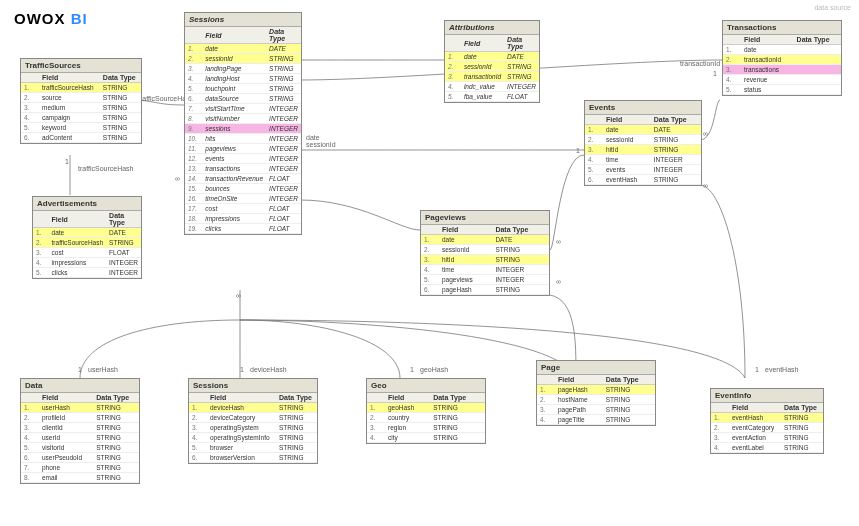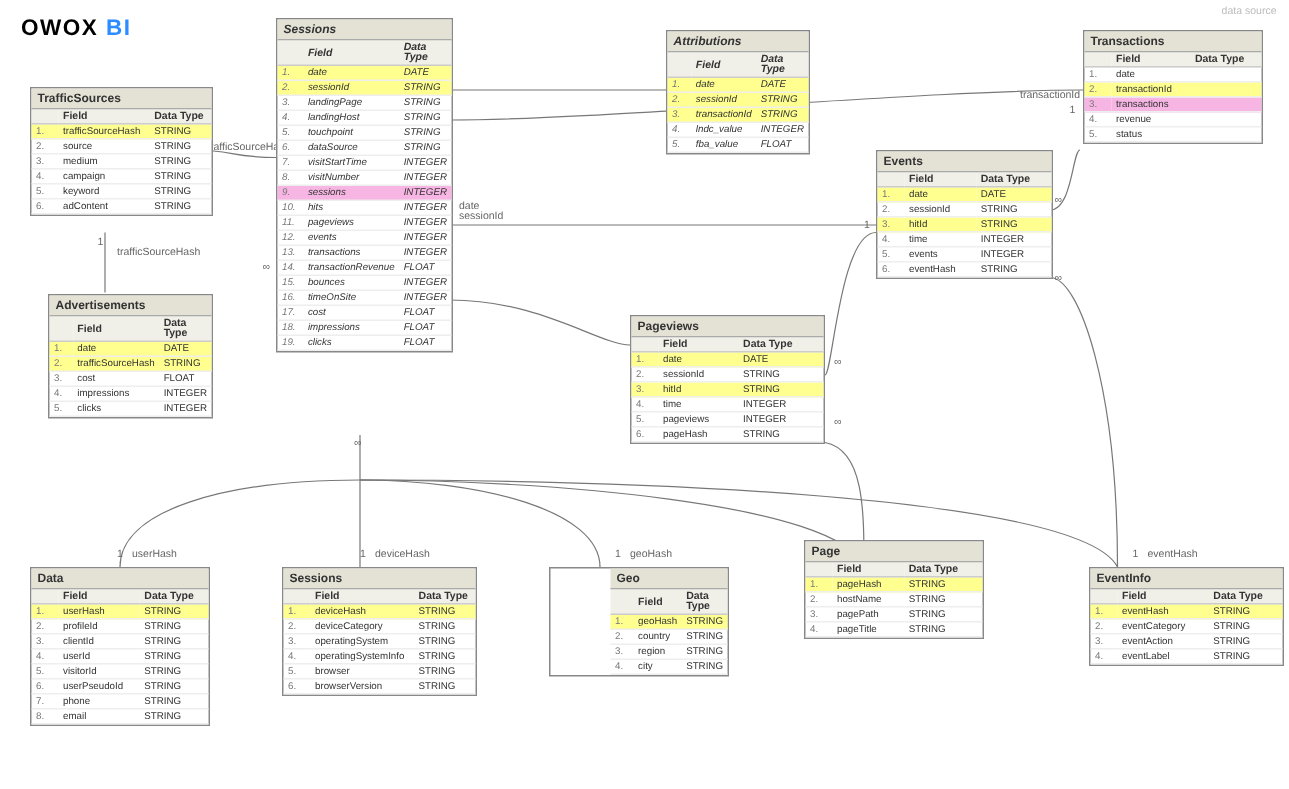--- a/index.html
+++ b/index.html
@@ -518,21 +518,21 @@
             <td>STRING</td>
           </tr>
           <tr class="">
             <td>6.</td>
             <td>browserVersion</td>
             <td>STRING</td>
           </tr>
         </tbody>
       </table>
     </div>
-    <div class="ent" style="left: 366px; top: 378px; width: 120px; padding-left: 40px;">
+    <div class="ent" style="left: 366px; top: 378px; width: 120px;">
       <div class="hdr">Geo</div>
       <table>
         <tbody>
           <tr>
             <th></th>
             <th>Field</th>
             <th>Data Type</th>
           </tr>
           <tr class="yellow">
             <td>1.</td>
@@ -582,21 +582,21 @@
             <td>STRING</td>
           </tr>
           <tr class="">
             <td>4.</td>
             <td>pageTitle</td>
             <td>STRING</td>
           </tr>
         </tbody>
       </table>
     </div>
-    <div class="ent" style="left: 710px; top: 378px; width: 130px; margin-left: 16px;">
+    <div class="ent" style="left: 710px; top: 388px; width: 114px;">
       <div class="hdr">EventInfo</div>
       <table>
         <tbody>
           <tr>
             <th></th>
             <th>Field</th>
             <th>Data Type</th>
           </tr>
           <tr class="yellow">
             <td>1.</td>

